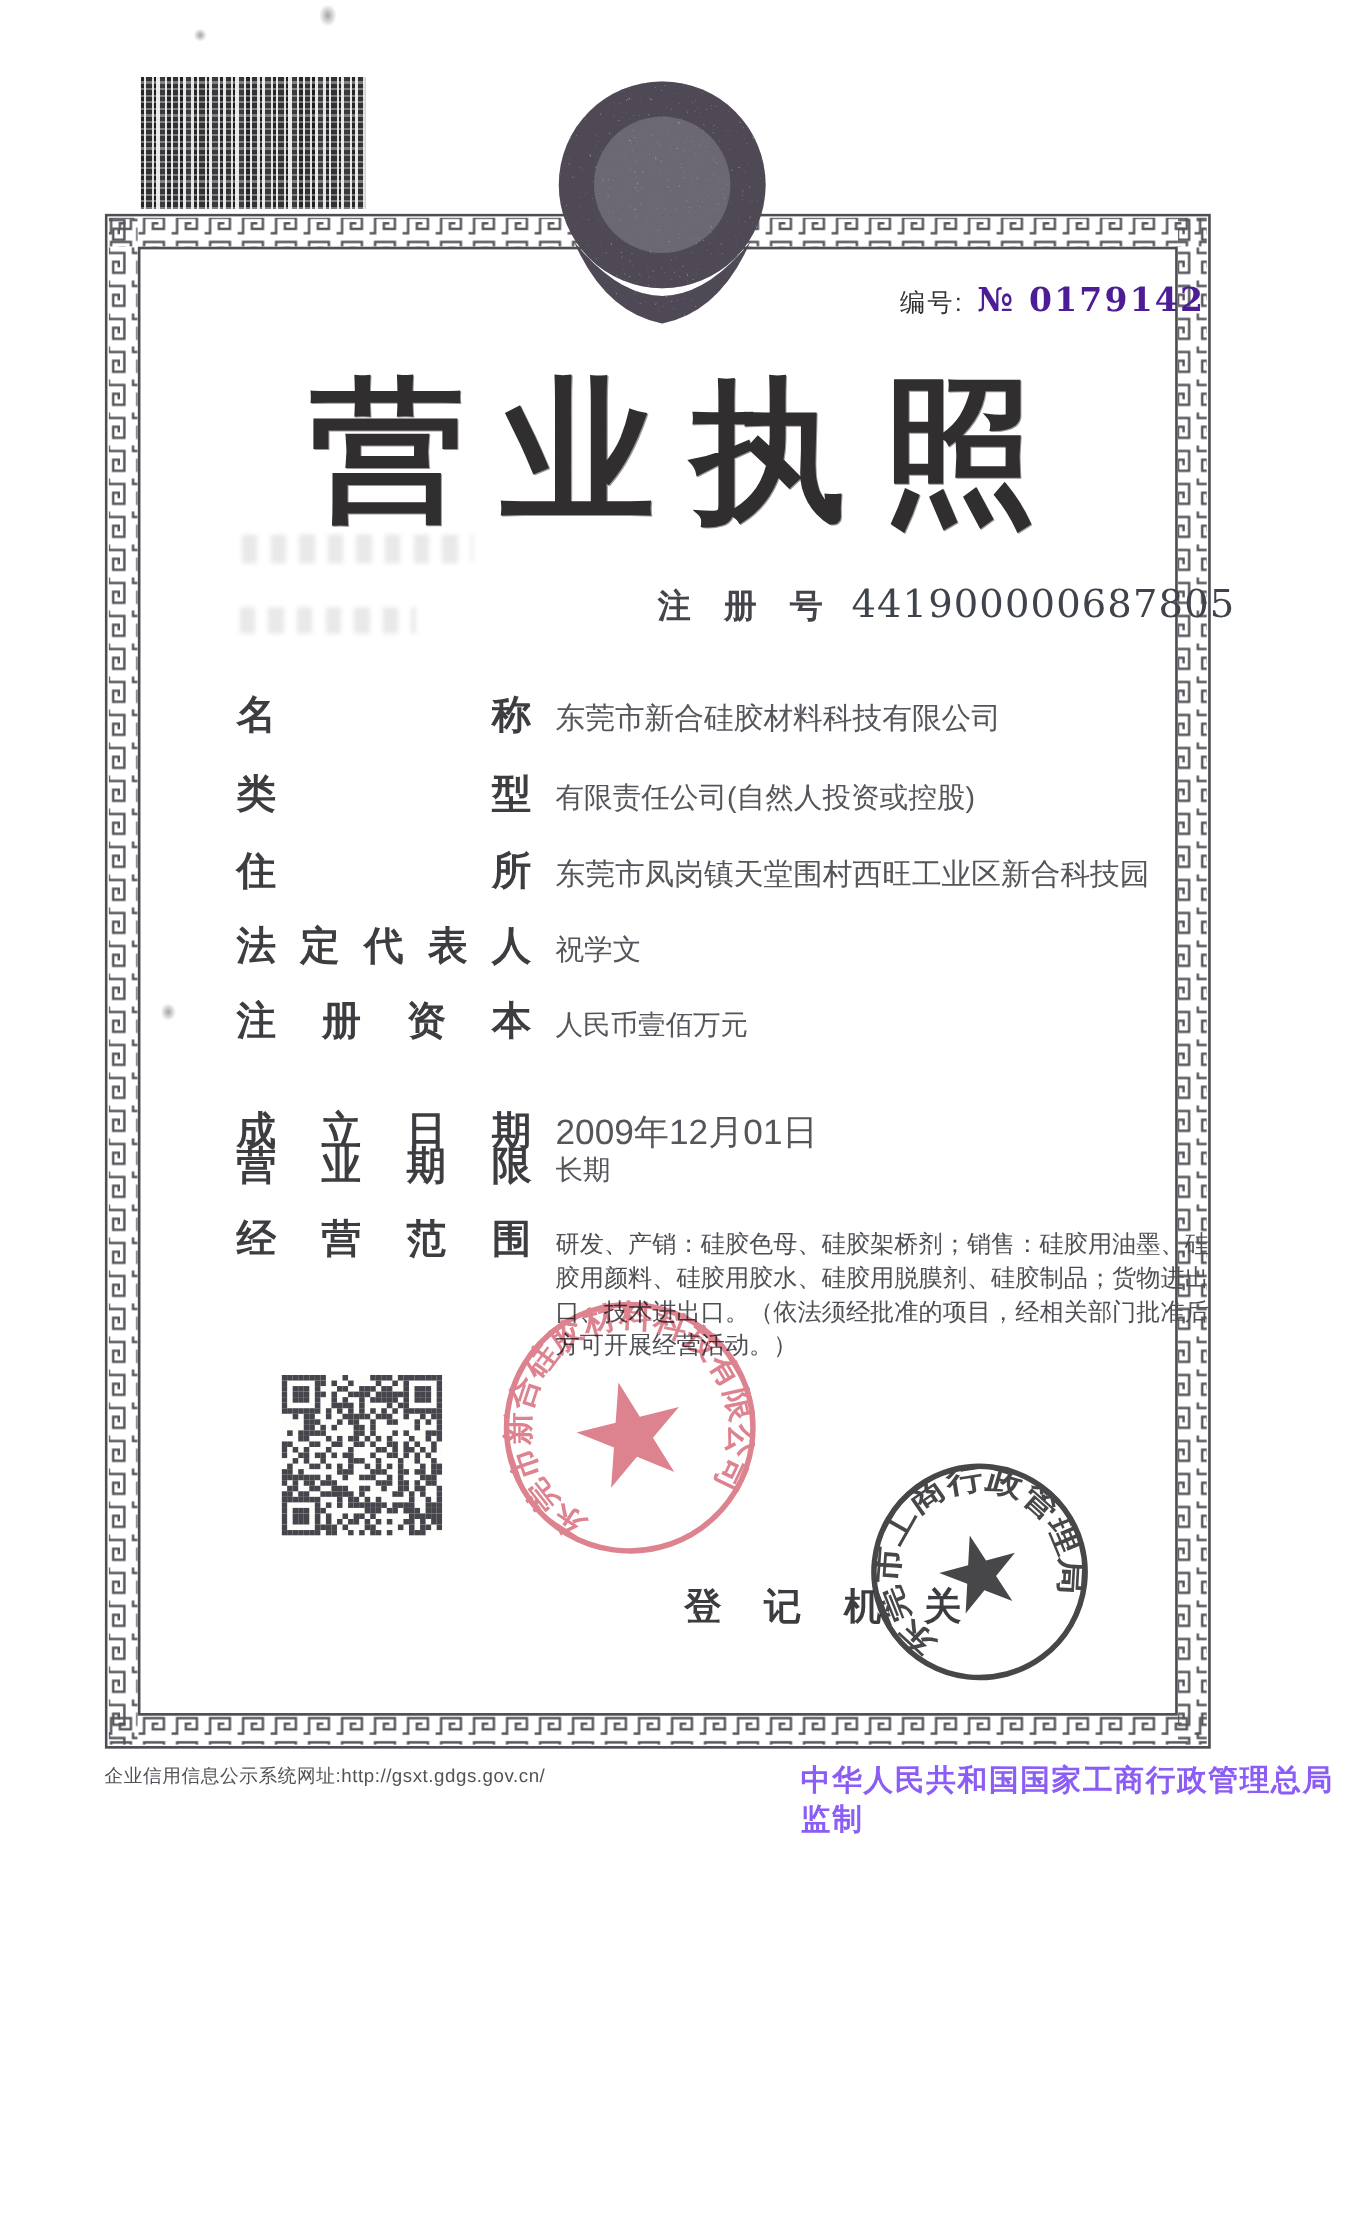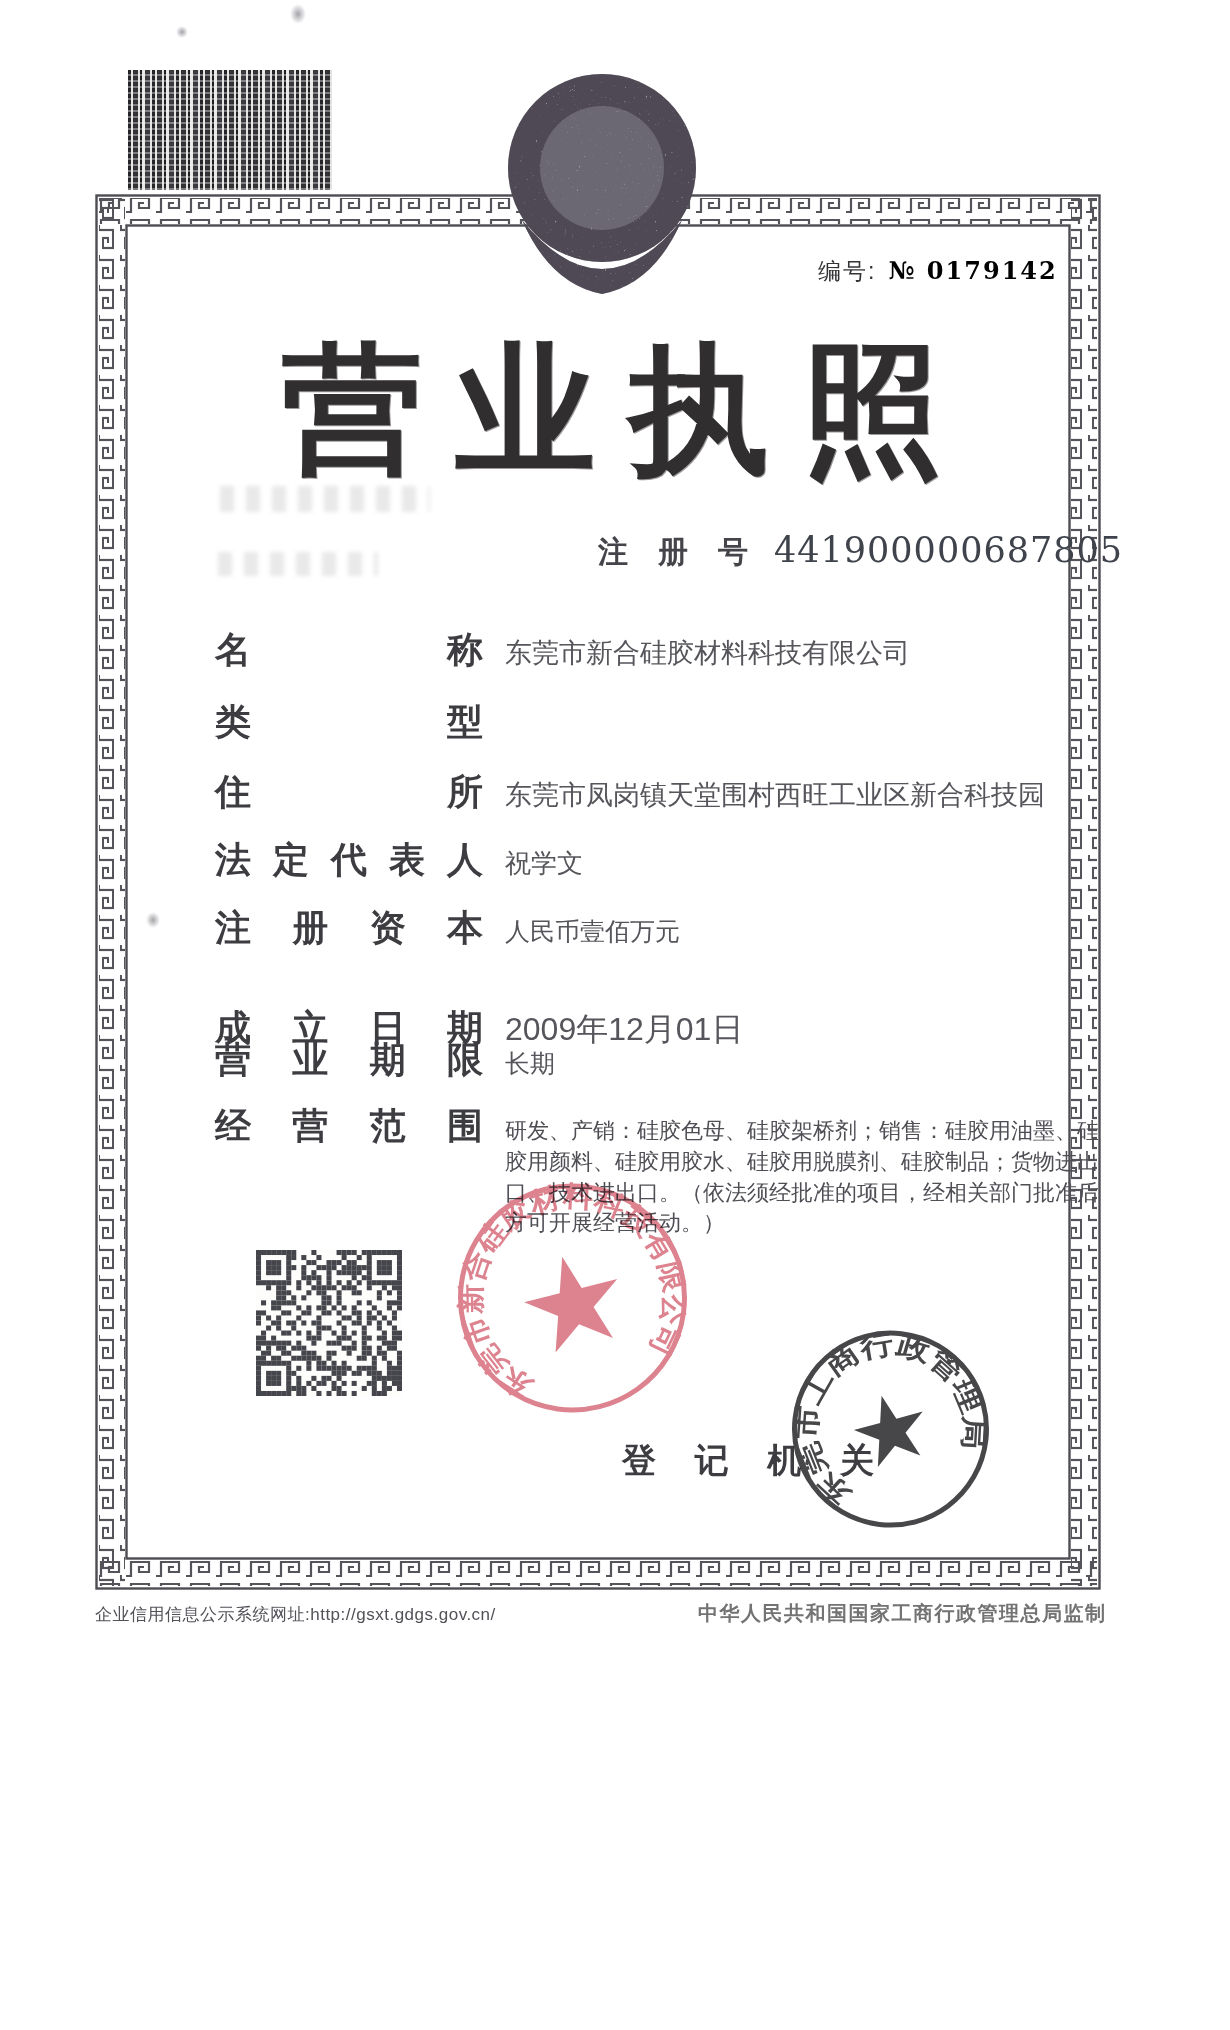--- a/index.html
+++ b/index.html
@@ -28,21 +28,21 @@
 
   
   .emblem{left:486px;top:56px;width:232px;height:258px;z-index:3;}
 
   
   .frame{left:95px;top:194px;width:1006px;height:1396px;z-index:1;}
 
   
   .serial{left:818px;top:256px;display:flex;align-items:baseline;gap:12px;z-index:4;}
   .serial-label{font-size:23px;color:#333336;letter-spacing:2px;}
-  .serial-number{font-family:"DejaVu Serif","Liberation Serif",serif;font-weight:700;font-size:24px;color:#000000;letter-spacing:2px;}
+  .serial-number{font-family:"DejaVu Serif","Liberation Serif",serif;font-weight:700;font-size:30px;color:#4c1d95;letter-spacing:2px;}
 
   
   .title{
     left:282px;top:336px;width:660px;height:160px;z-index:4;
     font-size:140px;line-height:1.05;font-weight:800;color:#2c2a2b;
     text-shadow:1px 1px 0 rgba(70,66,68,.55);
     filter:contrast(.95);
   }
 
   
@@ -75,21 +75,21 @@
   .registry-seal .ring{fill:none;stroke:var(--seal-black,#2d2d30);stroke-width:5px;}
   .registry-seal .star{fill:var(--seal-black,#2d2d30);}
   .registry-seal text{fill:var(--seal-black,#2d2d30);font-size:27px;font-weight:600;font-family:"Liberation Sans","DejaVu Sans",sans-serif;}
 
   
   .registrar{left:622px;top:1438px;width:252px;font-size:34px;font-weight:600;color:#3c3c41;z-index:4;}
   .issue-date{left:742px;top:1474px;font-size:31px;color:#3e3e44;z-index:4;letter-spacing:2px;}
 
   
   .footer-left{left:95px;top:1603px;font-size:17px;color:#515158;letter-spacing:.5px;z-index:4;}
-  .footer-right{left:698px;top:1600px;font-size:20px;font-weight:600;color:#737373;letter-spacing:1.5px;z-index:4;}
+  .footer-right{left:728px;top:1600px;font-size:27px;font-weight:600;color:#8b5cf6;letter-spacing:1.5px;z-index:4;}
 
   
   .smudge{background:radial-gradient(closest-side,rgba(90,88,98,.55),rgba(90,88,98,0));z-index:2;}
   .ghost{background:repeating-linear-gradient(90deg,rgba(96,94,104,.28) 0 14px,rgba(96,94,104,0) 14px 26px);filter:blur(2px);opacity:.5;z-index:2;}
 </style>
 </head>
 <body>
 
 <div class="page">
 
@@ -164,20 +164,21 @@
           <span>名</span>
           <span>称</span>
         </div>
       <div class="fvalue">东莞市新合硅胶材料科技有限公司</div>
     </div>
     <div class="row" style="top:702px">
       <div class="flabel char-justify">
           <span>类</span>
           <span>型</span>
         </div>
+      <div class="fvalue v-type">有限责任公司(自然人投资或控股)</div>
     </div>
     <div class="row" style="top:772px">
       <div class="flabel char-justify">
           <span>住</span>
           <span>所</span>
         </div>
       <div class="fvalue">东莞市凤岗镇天堂围村西旺工业区新合科技园</div>
     </div>
     <div class="row" style="top:840px">
       <div class="flabel char-justify">

